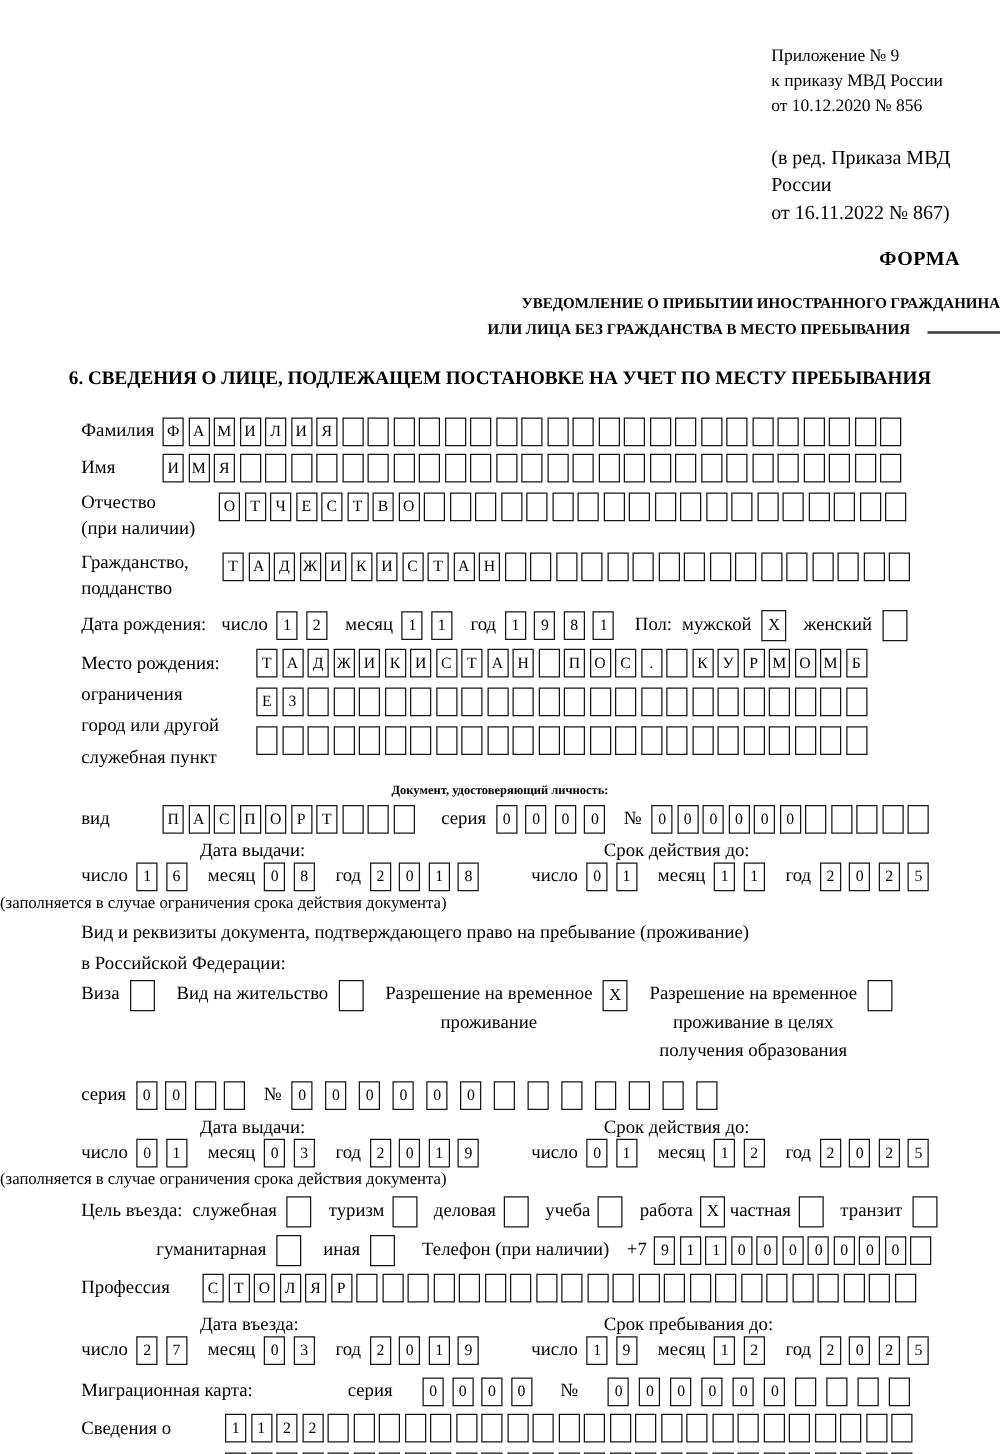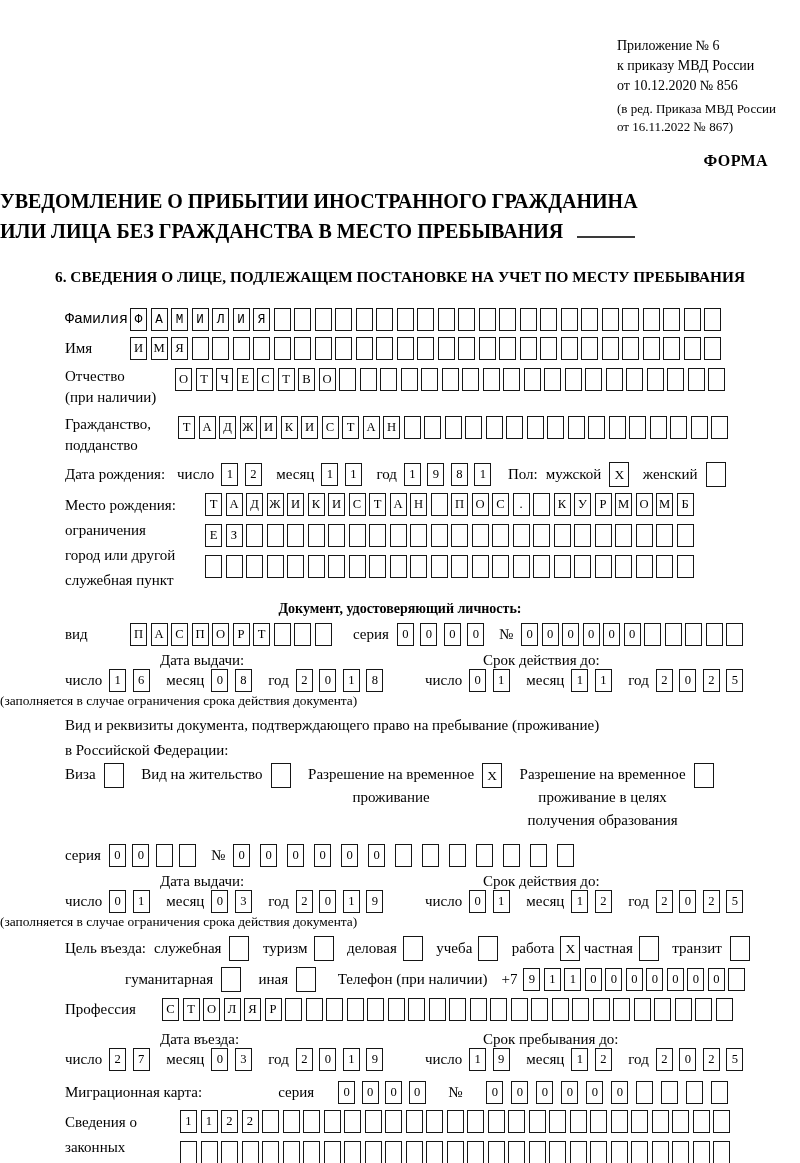--- a/index.html
+++ b/index.html
@@ -1,23 +1,23 @@
 <!DOCTYPE html>
 <html><head>
 <meta charset="utf-8">
 <style>
   html,body{margin:0;padding:0;background:#fff;}
   body{width:800px;font-family:"Liberation Serif","DejaVu Serif",serif;color:#000;}
   .page{width:800px;min-height:1163px;box-sizing:border-box;padding:36px 0 18px 0;}
   
   .hdr{margin-left:617px;font-size:14px;line-height:1.42;}
-  .hdr-small{margin-left:617px;font-size:13px;line-height:1.4;margin-top:4px;}
+  .hdr-small{margin-left:617px;font-size:16px;line-height:1.4;margin-top:20px;}
   .forma{font-weight:bold;font-size:16px;text-align:right;margin:16px 32px 0 0;letter-spacing:.4px;}
   
-  .title{text-align:left;font-weight:bold;font-size:20px;line-height:1.5;margin-top:16px;}
+  .title{text-align:right;font-weight:bold;font-size:12px;line-height:1.5;margin-top:16px;}
   .blank{display:inline-block;width:58px;border-bottom:2px solid #3a3a3a;height:14px;margin-left:14px;}
   .sect{text-align:center;font-weight:bold;font-size:15.3px;margin-top:22px;white-space:nowrap;}
   
   .row{display:flex;align-items:center;margin:6px 0 6px 65px;font-size:15px;}
   .row-top{align-items:flex-start;}
   .mlbl{line-height:21px;}
   .w65{flex:0 0 65px;}
   .w110{flex:0 0 110px;}
   .w113{flex:0 0 113px;}
   .w97{flex:0 0 97px;}
@@ -32,58 +32,58 @@
   .mt2{margin-top:2px;}
   
   .dgrid{display:grid;grid-template-columns:360px 1fr;margin-left:65px;font-size:15px;align-items:center;}
   .dlab1{padding-left:95px;}
   .dlab2{padding-left:58px;}
   .drow{display:flex;align-items:center;}
   .dl{margin-right:7px;}
   .gap10{margin-left:10px;}
   .note{font-size:13.4px;margin:1px 28px 4px 0;}
   .plain{margin:8px 0 2px 65px;font-size:15px;}
-  .doc-head{text-align:center;font-weight:bold;font-size:14px;margin:8px 0 6px 0;}
+  .doc-head{text-align:center;font-weight:bold;font-size:10px;margin:8px 0 6px 0;}
   
   .vrow{display:flex;align-items:flex-start;margin:4px 0 6px 65px;font-size:15px;}
   .ccol{text-align:center;line-height:23px;}
   .ml8{margin-left:8px;} .ml10{margin-left:10px;} .ml12{margin-left:12px;} .ml14{margin-left:14px;} .ml18{margin-left:18px;} .ml60{margin-left:60px;}
   .mr6{margin-right:6px;} .mr8{margin-right:8px;}
   
   .pb{display:grid;grid-template-columns:140px 1fr;margin:4px 0 2px 65px;font-size:15px;align-items:start;}
   .pb-lines div{line-height:25px;}
   .pb-rows .cells{display:flex;margin-bottom:8px;}
   .reps{display:grid;grid-template-columns:115px 1fr;margin:2px 0 0 65px;font-size:15px;align-items:start;}
   .reps-lines div{line-height:25px;}
   .reps-rows .cells{display:flex;margin-bottom:8px;}
 </style>
 </head>
 <body>
 
 <div class="page">
 
   <div class="hdr">
-    <div>Приложение № 6</div>
+    <div>Приложение № 9</div>
     <div>к приказу МВД России</div>
     <div>от 10.12.2020 № 856</div>
   </div>
   <div class="hdr-small">
     <div>(в ред. Приказа МВД России</div>
     <div>от 16.11.2022 № 867)</div>
   </div>
   <div class="forma">ФОРМА</div>
 
   <div class="title">
     <div>УВЕДОМЛЕНИЕ О ПРИБЫТИИ ИНОСТРАННОГО ГРАЖДАНИНА</div>
     <div><span>ИЛИ ЛИЦА БЕЗ ГРАЖДАНСТВА В МЕСТО ПРЕБЫВАНИЯ</span><span class="blank"></span></div>
   </div>
 
   <div class="sect">6. СВЕДЕНИЯ О ЛИЦЕ, ПОДЛЕЖАЩЕМ ПОСТАНОВКЕ НА УЧЕТ ПО МЕСТУ ПРЕБЫВАНИЯ</div>
 
-  <div class="row" style="margin-top:22px;font-family:Liberation Mono, monospace;">
+  <div class="row" style="margin-top:22px;">
     <span class="w65">Фамилия</span>
     <span class="cells">
         <span class="cell">Ф</span>
         <span class="cell">А</span>
         <span class="cell">М</span>
         <span class="cell">И</span>
         <span class="cell">Л</span>
         <span class="cell">И</span>
         <span class="cell">Я</span>
         <span class="cell"></span>

